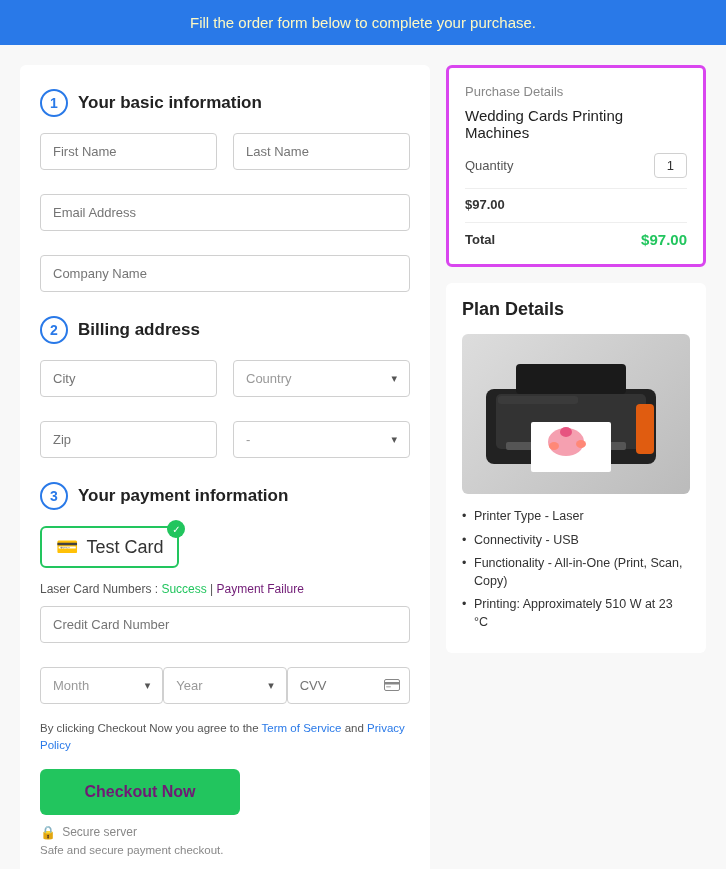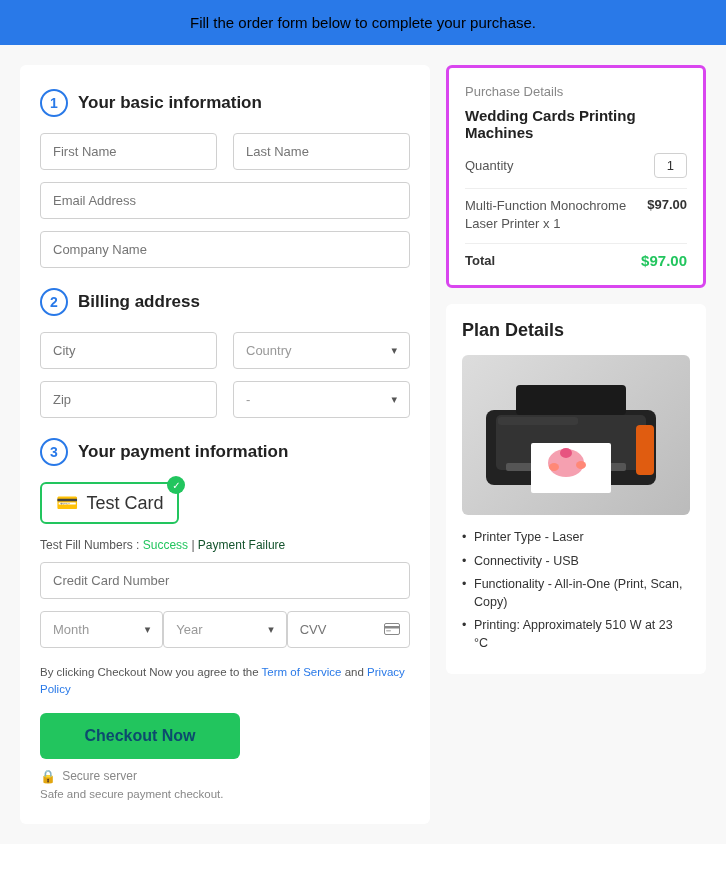--- a/index.html
+++ b/index.html
@@ -1,54 +1,54 @@
 <!DOCTYPE html>
 <html><head>
   <meta charset="utf-8">
   <style>
     * { box-sizing: border-box; margin: 0; padding: 0; }
     body { font-family: Arial, sans-serif; background: #f0f0f0; display: flex; justify-content: center; align-items: flex-start; min-height: 100vh; }
     .page-wrapper { width: 726px; min-height: 869px; background: #fff; }
-    .top-banner { background: #2979e8; color: #000000; text-align: center; padding: 14px 20px; font-size: 15px; }
+    .top-banner { background: #2979e8; color: #fef9c3; text-align: center; padding: 14px 20px; font-size: 15px; }
     .main-content { display: flex; gap: 0; padding: 20px; background: #f8f8f8; }
     .left-panel { flex: 1; background: #fff; border-radius: 6px; padding: 24px 20px; margin-right: 16px; }
     .right-panel { width: 260px; }
     .section-header { display: flex; align-items: center; gap: 10px; margin-bottom: 16px; }
     .circle-num { width: 28px; height: 28px; border-radius: 50%; border: 2px solid #2979e8; color: #2979e8; display: flex; align-items: center; justify-content: center; font-size: 14px; font-weight: bold; flex-shrink: 0; }
     .section-title { font-size: 17px; font-weight: 600; color: #222; }
-    .form-row { display: flex; gap: 16px; margin-bottom: 12px; }
+    .form-row { display: flex; gap: 16px; margin-bottom: 24px; }
     .form-field { flex: 1; }
     input[type="text"], .select-fake { width: 100%; border: 1px solid #d0d0d0; border-radius: 4px; padding: 10px 12px; font-size: 13px; color: #555; outline: none; background: #fff; }
     .select-fake { display: flex; justify-content: space-between; align-items: center; cursor: pointer; color: #999; }
     .select-fake .chevron { color: #555; font-size: 11px; }
     .section-divider { margin: 20px 0 16px; }
     .payment-options { display: flex; gap: 10px; margin-bottom: 14px; flex-wrap: wrap; }
     .payment-card { border: 2px solid #22c55e; border-radius: 6px; padding: 8px 14px; display: flex; align-items: center; gap: 8px; cursor: pointer; background: #fff; position: relative; }
     .payment-card .check-icon { position: absolute; top: -8px; right: -8px; background: #22c55e; border-radius: 50%; width: 18px; height: 18px; display: flex; align-items: center; justify-content: center; color: #fff; font-size: 10px; }
     .card-icon { font-size: 18px; color: #555; }
     .card-label { font-size: 18px; color: #333; }
     .test-card-note { font-size: 12px; color: #555; margin-bottom: 10px; }
     .test-card-note a.success { color: #22c55e; text-decoration: none; }
-    .test-card-note a.failure { color: #14532d; text-decoration: none; }
+    .test-card-note a.failure { color: #701a75; text-decoration: none; }
     .cvv-row { display: flex; align-items: center; }
     .cvv-row .month-select { flex: 1; }
     .cvv-row .year-select { flex: 1; }
     .cvv-input-wrap { flex: 1; position: relative; }
     .cvv-input-wrap input { padding-right: 20px; }
     .cvv-icon { position: absolute; right: 10px; top: 50%; transform: translateY(-50%); color: #888; font-size: 14px; }
     .terms-text { font-size: 11.5px; color: #555; margin: 16px 0 14px; line-height: 1.5; }
     .terms-text a { color: #2979e8; text-decoration: none; }
-    .checkout-btn { background: #22c55e; color: #0c4a6e; border: none; border-radius: 6px; padding: 14px 30px; font-size: 16px; font-weight: bold; cursor: pointer; width: 100%; max-width: 200px; display: block; }
+    .checkout-btn { background: #22c55e; color: #701a75; border: none; border-radius: 6px; padding: 14px 30px; font-size: 16px; font-weight: bold; cursor: pointer; width: 100%; max-width: 200px; display: block; }
     .secure-info { display: flex; align-items: center; gap: 6px; margin-top: 10px; color: #888; font-size: 12px; }
     .secure-info .lock-icon { font-size: 13px; }
     .secure-safe { font-size: 11.5px; color: #888; margin-top: 4px; }
     
     .purchase-box { background: #fff; border: 3px solid #d946ef; border-radius: 6px; padding: 16px; margin-bottom: 16px; }
     .purchase-title { font-size: 13px; color: #888; margin-bottom: 8px; }
-    .product-name { font-size: 15px; font-weight: 700; color: #222; margin-bottom: 12px; }
+    .product-name { font-size: 15px; font-weight: 400; color: #222; margin-bottom: 12px; }
     .qty-row { display: flex; justify-content: space-between; align-items: center; margin-bottom: 10px; }
     .qty-label { font-size: 13px; color: #555; }
     .qty-box { border: 1px solid #d0d0d0; border-radius: 4px; padding: 4px 12px; font-size: 13px; color: #333; }
     .item-row { display: flex; justify-content: space-between; align-items: flex-start; margin-bottom: 10px; }
     .item-name { font-size: 13px; color: #555; line-height: 1.4; }
     .item-price { font-size: 13px; color: #333; font-weight: 600; white-space: nowrap; }
     .divider-line { border: none; border-top: 1px solid #eee; margin: 8px 0; }
     .total-row { display: flex; justify-content: space-between; align-items: center; margin-top: 8px; }
     .total-label { font-size: 13px; font-weight: 700; color: #333; }
     .total-price { font-size: 15px; font-weight: 700; color: #22c55e; }
@@ -134,21 +134,21 @@
 
       <div class="payment-options">
         <div class="payment-card">
           <span class="card-icon">💳</span>
           <span class="card-label">Test Card</span>
           <div class="check-icon">✓</div>
         </div>
       </div>
 
       <div class="test-card-note">
-        <span>Test Fill Numbers :</span>
+        <span>Laser Card Numbers :</span>
         <a class="success" href="#">Success</a>
         <span> | </span>
         <a class="failure" href="#">Payment Failure</a>
       </div>
 
       <div class="form-row">
         <div class="form-field">
           <input type="text" placeholder="Credit Card Number" style="">
         </div>
       </div>
@@ -198,21 +198,20 @@
 
       <div class="purchase-box">
         <div class="purchase-title">Purchase Details</div>
         <div class="product-name">Wedding Cards Printing Machines</div>
         <div class="qty-row">
           <span class="qty-label">Quantity</span>
           <span class="qty-box">1</span>
         </div>
         <hr class="divider-line">
         <div class="item-row">
-          <span class="item-name">Multi-Function Monochrome Laser Printer x 1</span>
           <span class="item-price">$97.00</span>
         </div>
         <hr class="divider-line">
         <div class="total-row">
           <span class="total-label">Total</span>
           <span class="total-price">$97.00</span>
         </div>
       </div>
 
       <div class="plan-details-box">

